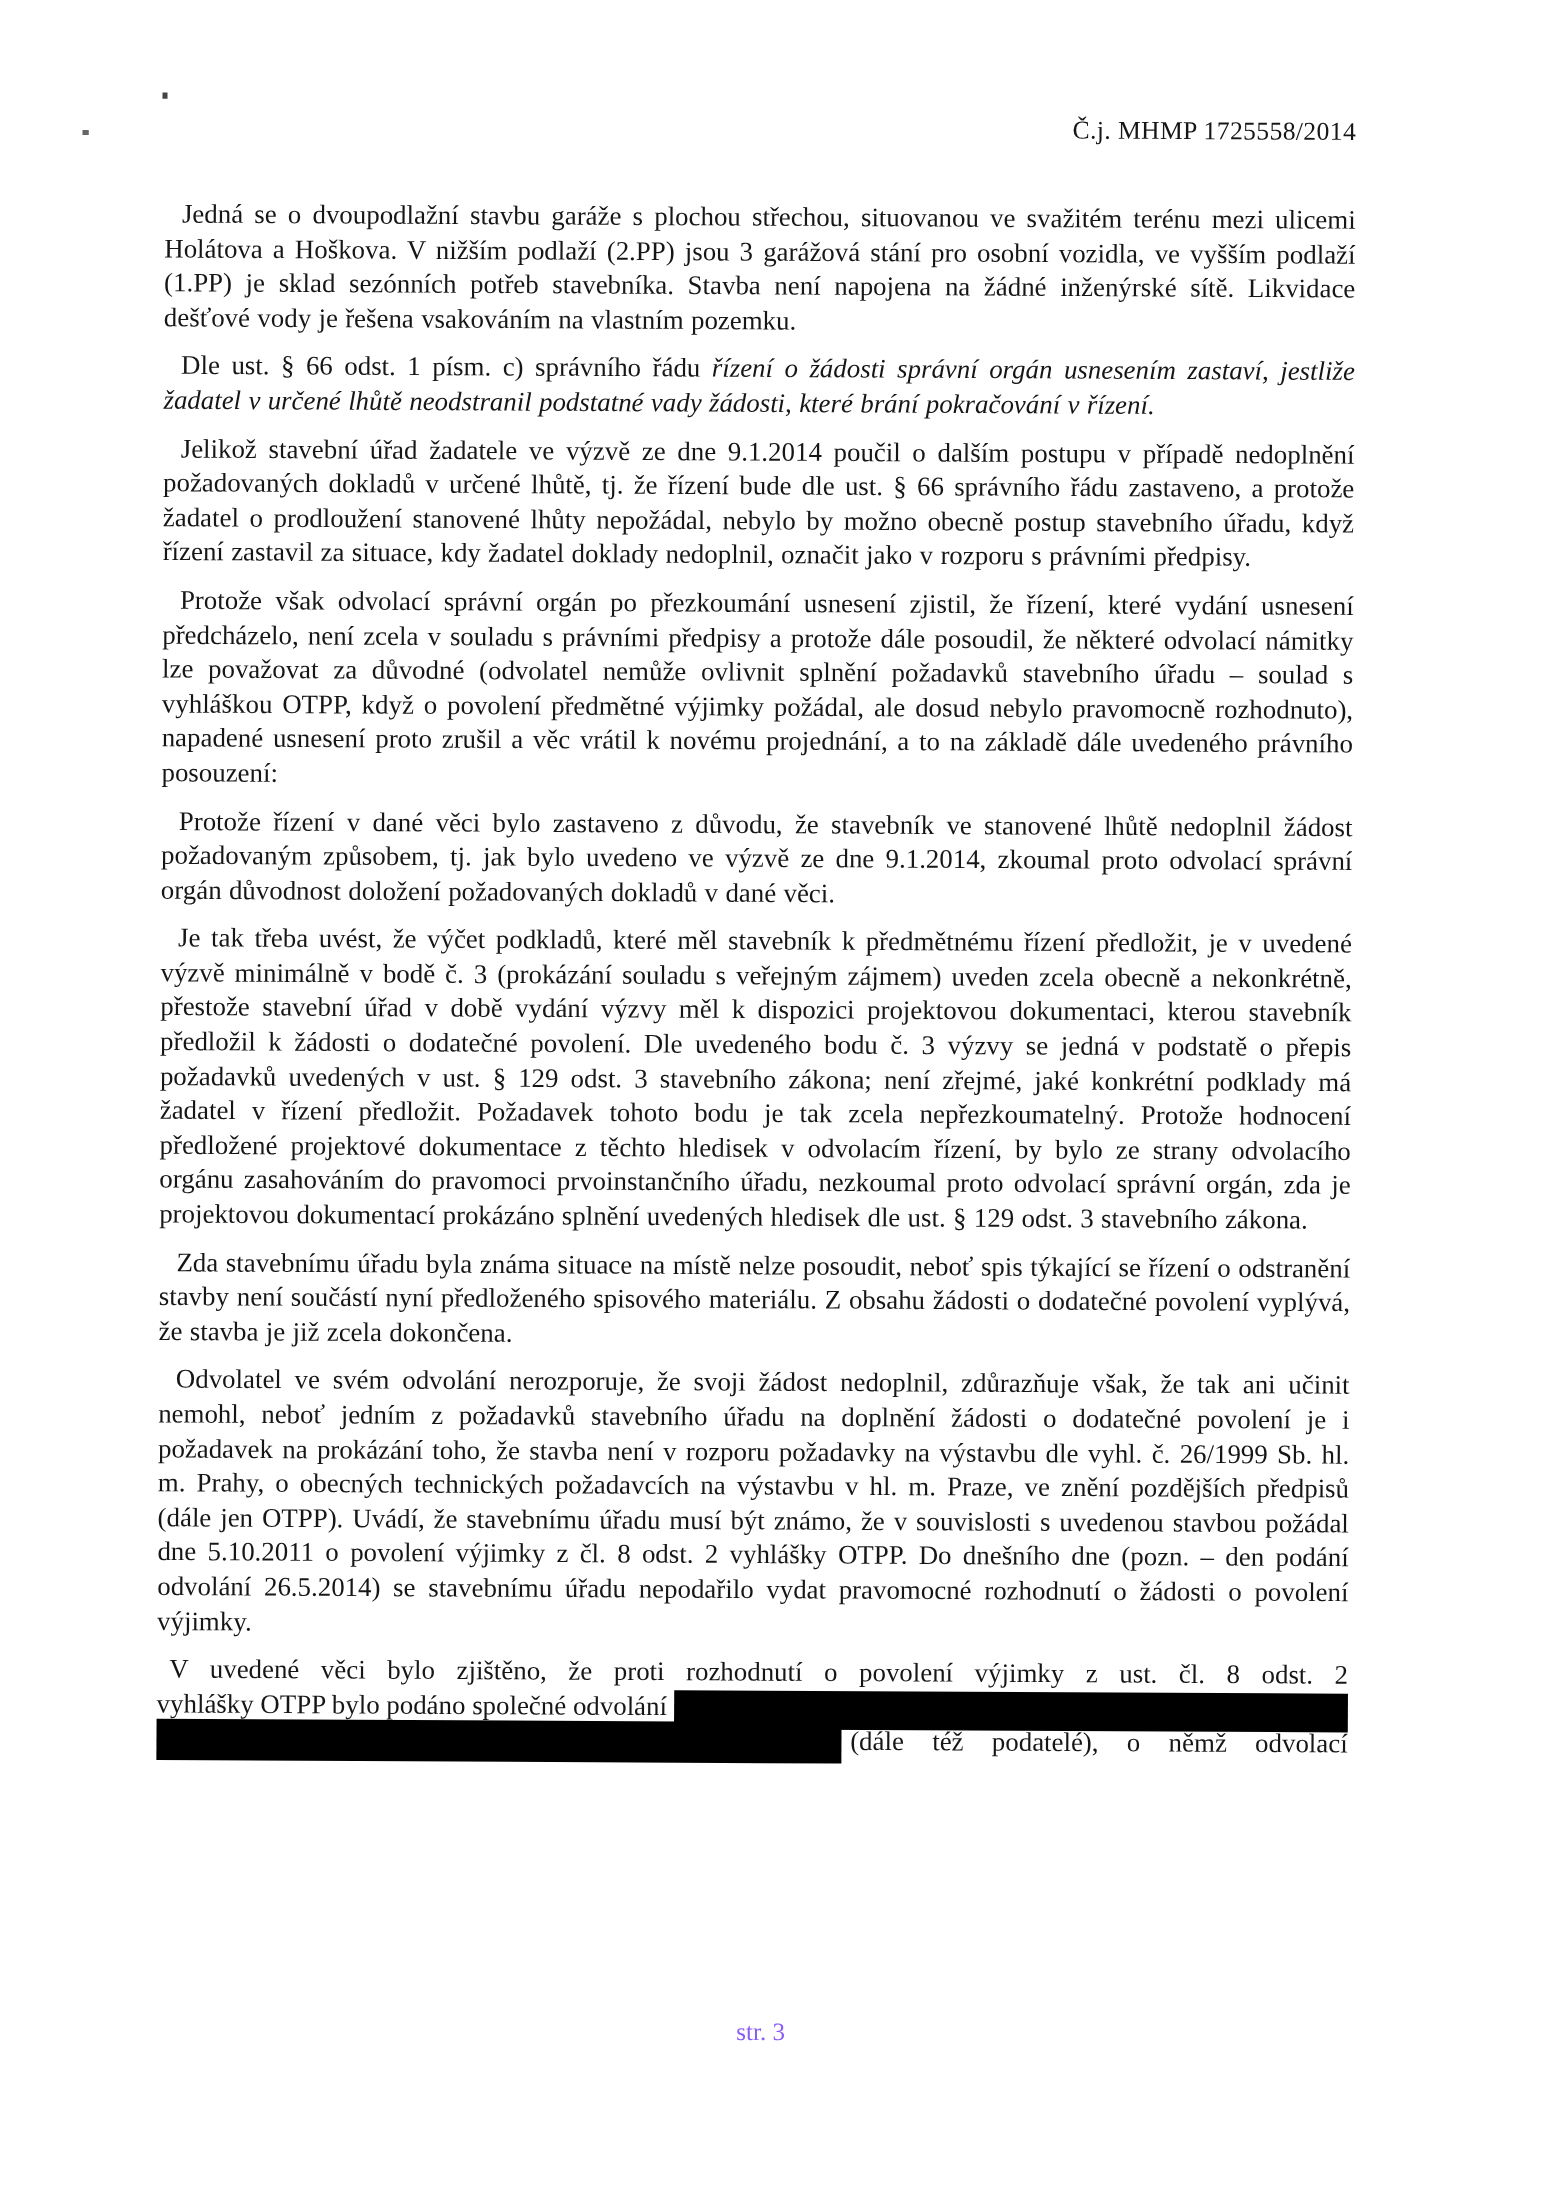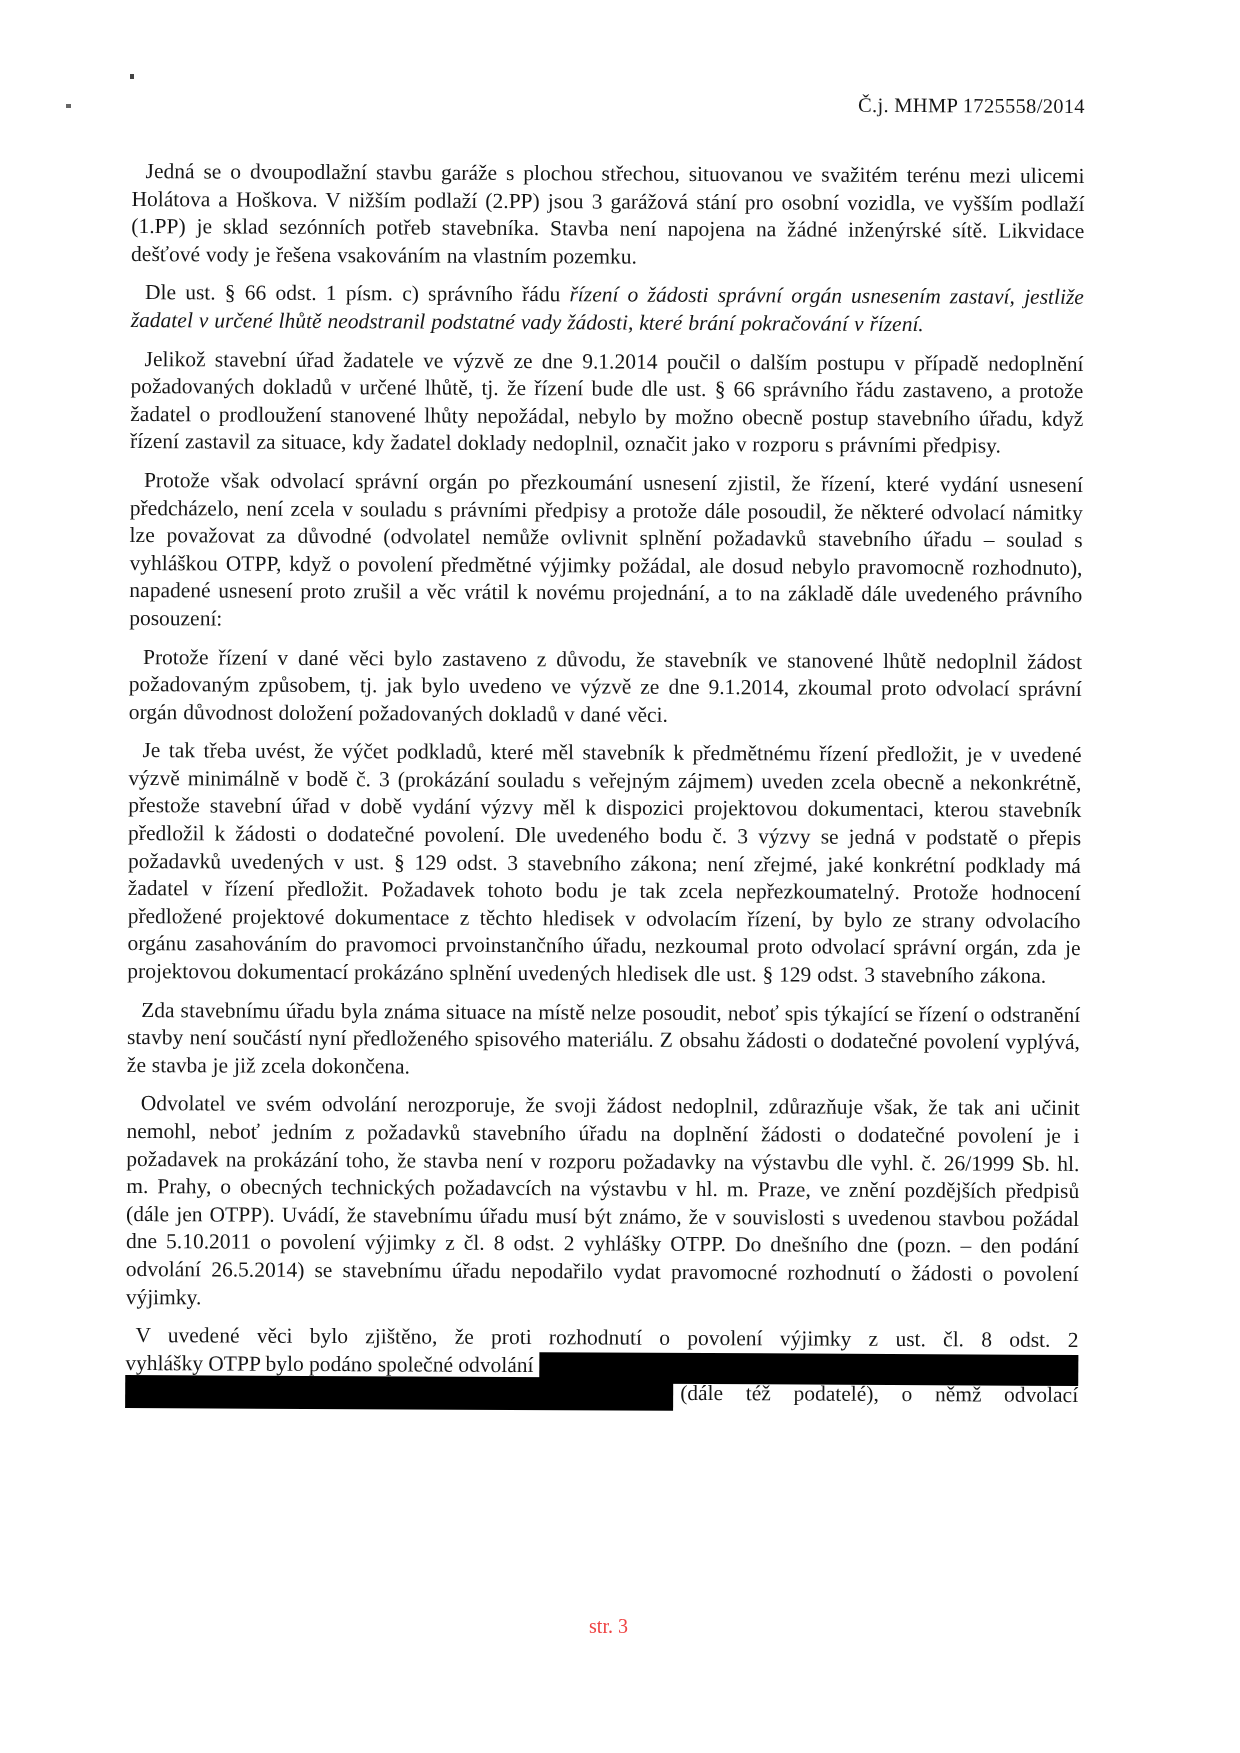--- a/index.html
+++ b/index.html
@@ -89,21 +89,21 @@
     text-align: justify;
     text-align-last: justify;
   }
   .page-footer {
     position: absolute;
     left: 132px;
     top: 1615px;
     width: 953px;
     text-align: center;
     font-size: 20px;
-    color: #ef4444;
+    color: #8b5cf6;
   }
   
   .speck { position: absolute; background: #444; }
   .speck.s1 { left: 130px; top: 74px;  width: 4px; height: 5px; }
   .speck.s2 { left: 66px;  top: 104px; width: 5px; height: 4px; background: #666; }
 </style>
 </head>
 <body>
 
 <div class="sheet">

